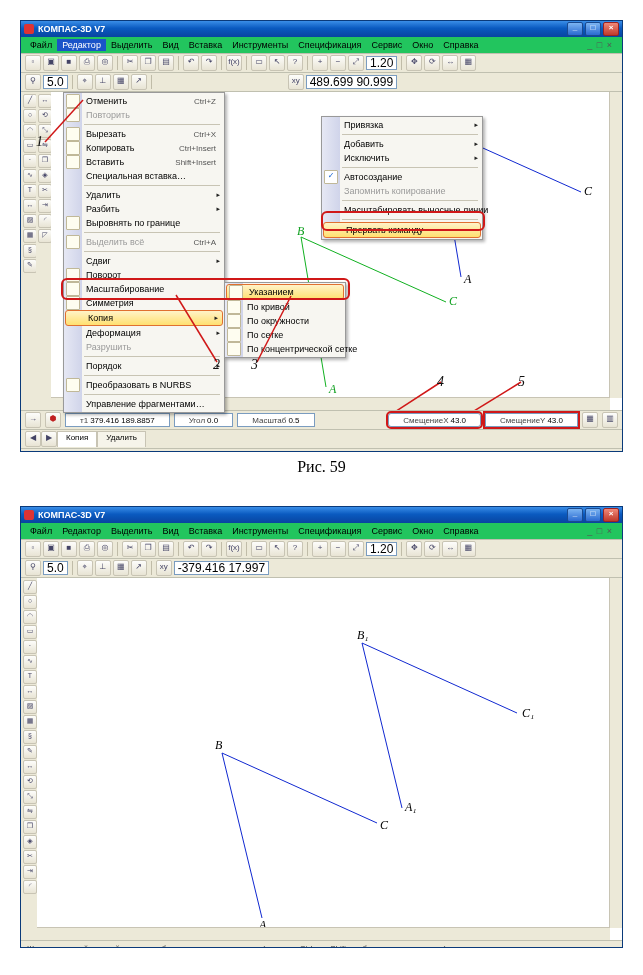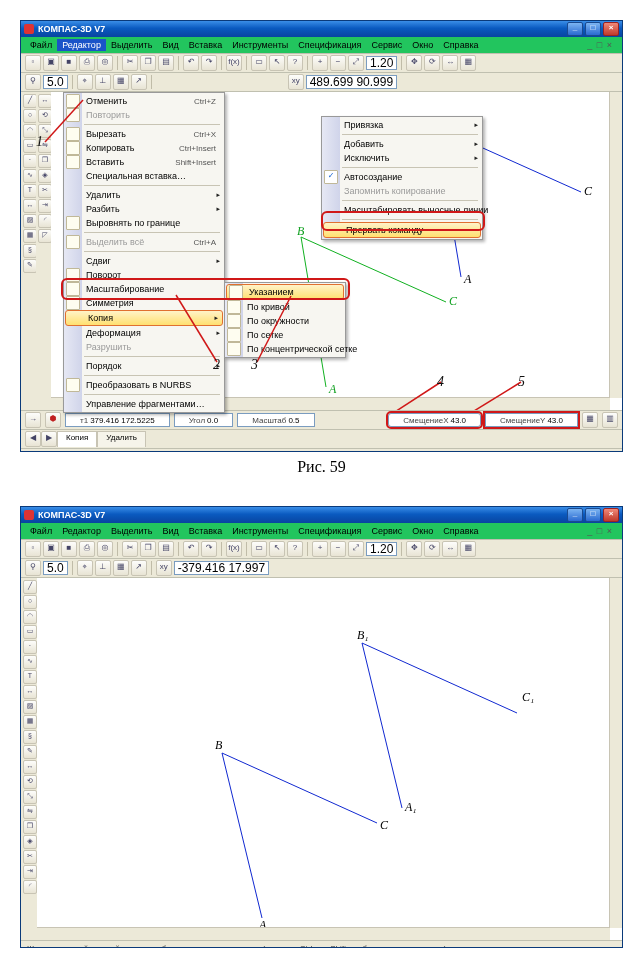--- a/index.html
+++ b/index.html
@@ -450,21 +450,21 @@
     <div class="red-callout" style="left:230px;top:265px;">3</div>
     <div class="red-callout" style="left:416px;top:282px;">4</div>
     <div class="red-callout" style="left:497px;top:282px;">5</div>
   </div>
 
   <div class="bottombar">
     <div class="tbtn">→</div>
     <div class="tbtn" style="color:#c02020;">⬢</div>
     <div class="param-field">
           <span class="lbl">т1</span>
-          <span>379.416  172.5225</span>
+          <span>379.416  189.8857</span>
         </div>
     <div class="param-field">
           <span class="lbl">Угол</span>
           <span>0.0</span>
         </div>
     <div class="param-field">
           <span class="lbl">Масштаб</span>
           <span>0.5</span>
         </div>
     <span style="flex:1"></span>
@@ -595,21 +595,21 @@
       <svg width="100%" height="100%" style="position:absolute;left:0;top:0;">
 
         <polyline points="225,340 185,175 340,245" style="stroke:#1028d0;stroke-width:1;fill:none"></polyline>
 
         <polyline points="365,230 325,65 480,135" style="stroke:#1028d0;stroke-width:1;fill:none"></polyline>
       </svg>
       <div class="geom-label" style="left:178px;top:160px;">B</div>
       <div class="geom-label" style="left:343px;top:240px;">C</div>
       <div class="geom-label" style="left:222px;top:340px;">A</div>
       <div class="geom-label" style="left:320px;top:50px;">B₁</div>
-      <div class="geom-label" style="left:485px;top:112px;">C₁</div>
+      <div class="geom-label" style="left:485px;top:128px;">C₁</div>
       <div class="geom-label" style="left:368px;top:222px;">A₁</div>
 
       <div class="scrollbar-v"></div>
       <div class="scrollbar-h"></div>
     </div>
   </div>
 
   <div class="statusbar">
     <span>Щелкните левой кнопкой мыши на объекте для его выделения (вместе с Ctrl или Shift - добавить к выделенным)</span>
   </div>

